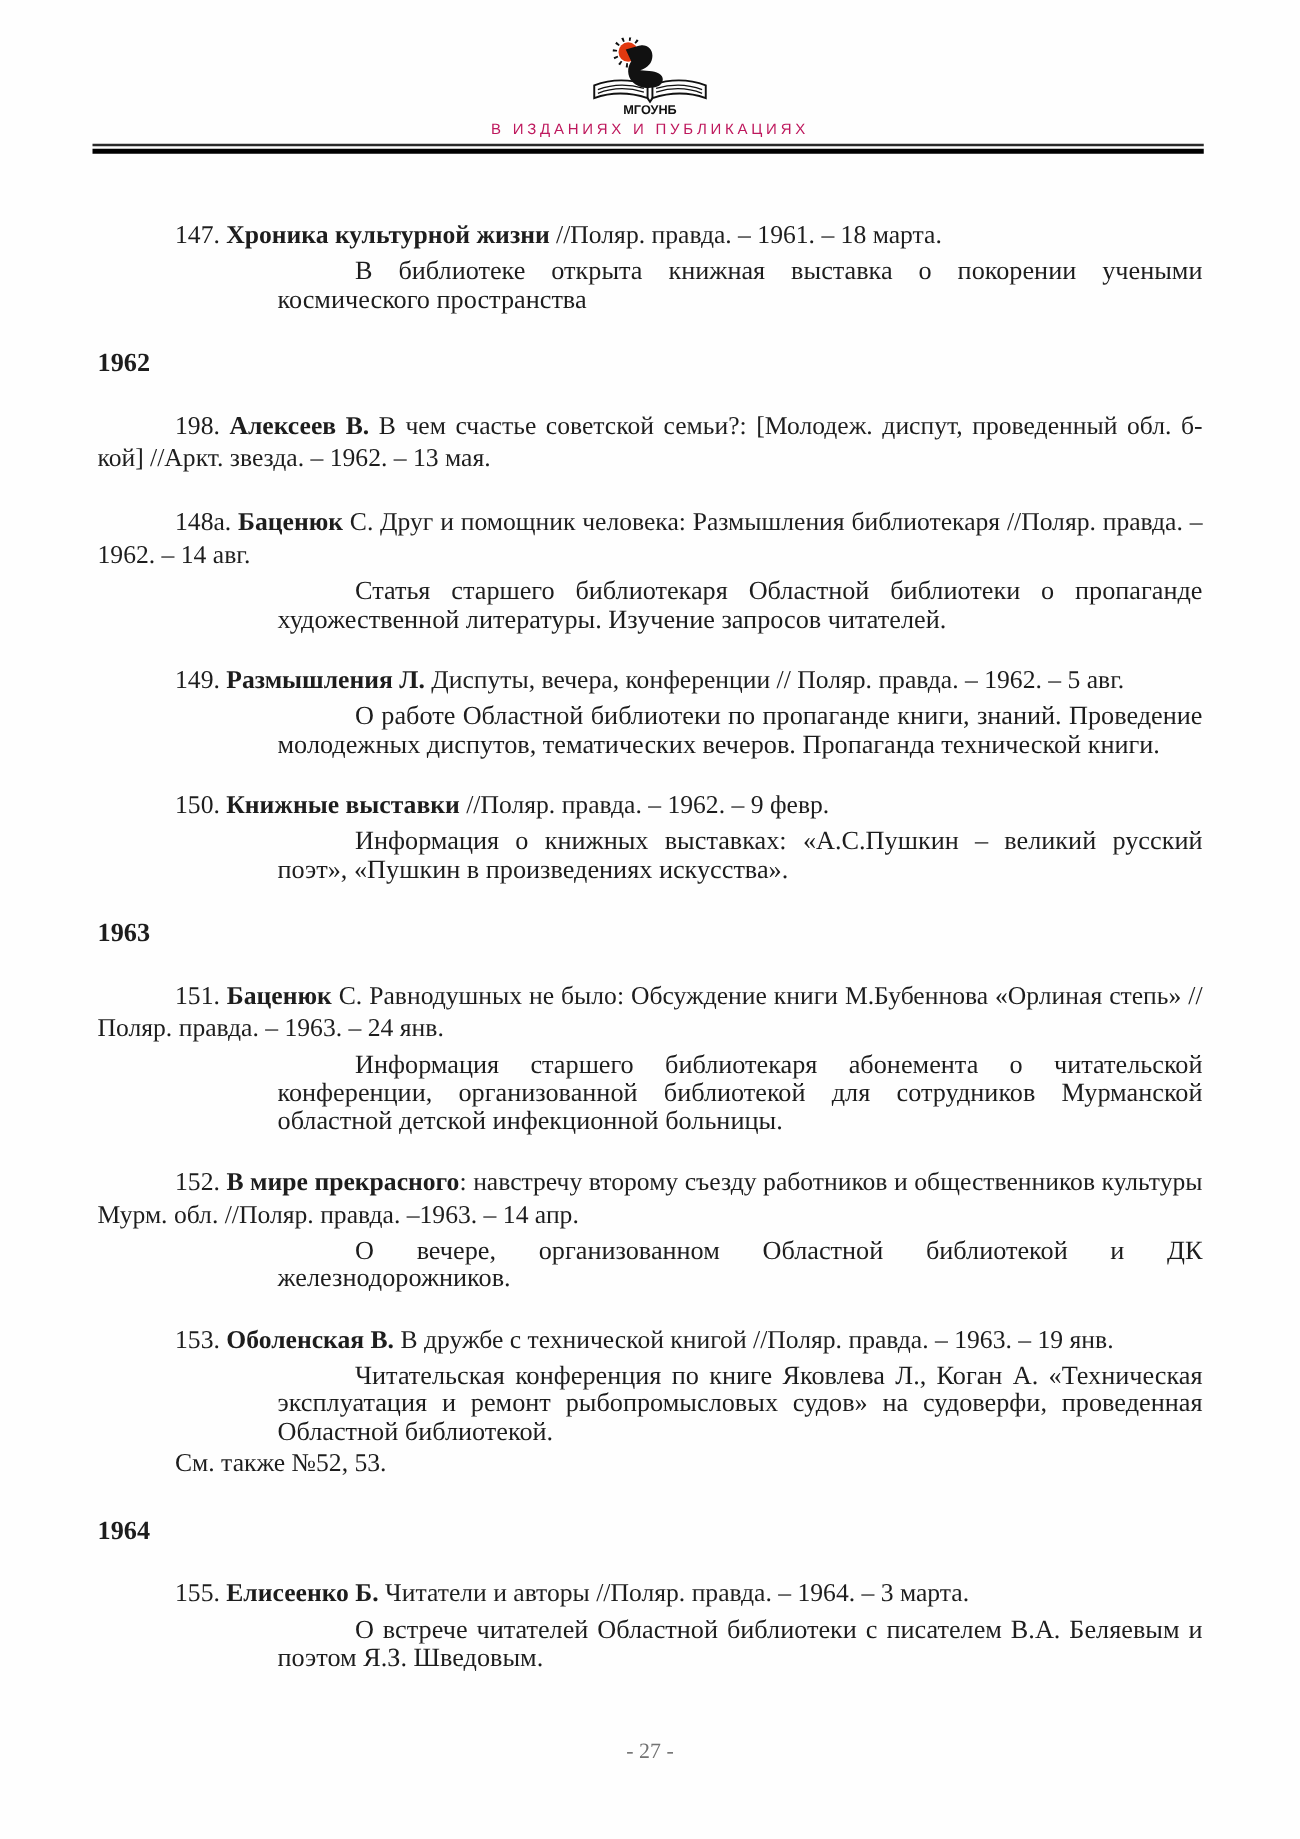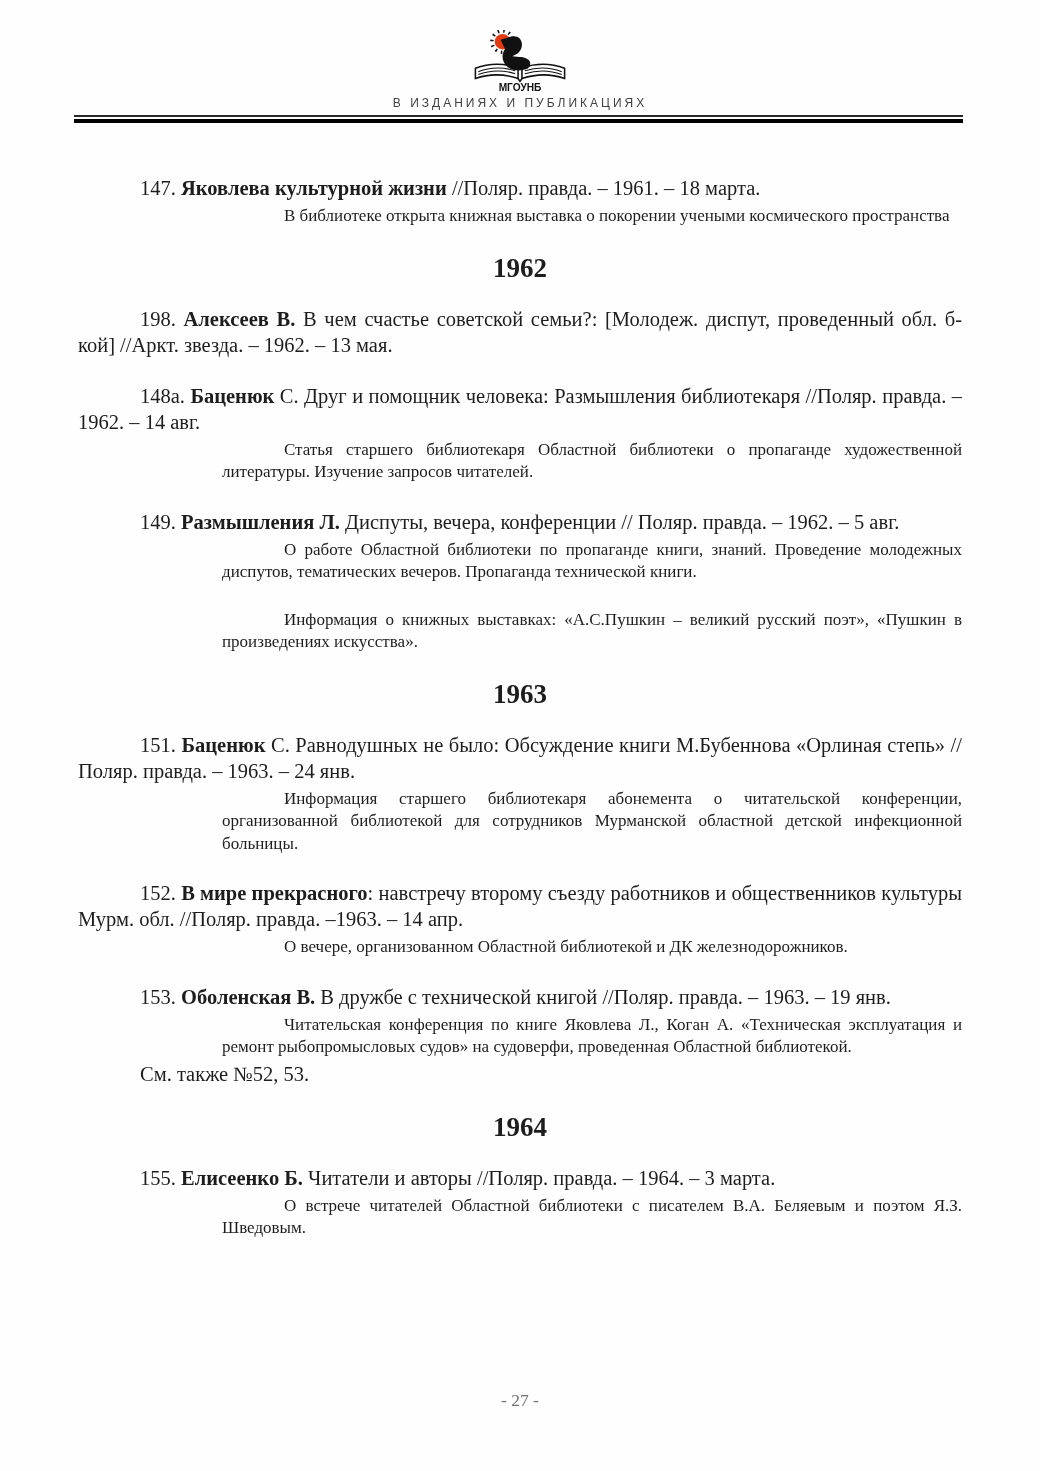--- a/index.html
+++ b/index.html
@@ -12,57 +12,57 @@
     color: #1d1d1d;
     overflow: hidden;
   }
   .header { text-align: center; padding-top: 30px; }
   .logo { display: block; margin: 0 auto; width: 132px; height: 64px; }
   .tagline {
     margin-top: 2px;
     font-family: "Liberation Sans", sans-serif;
     font-size: 12px;
     letter-spacing: 3px;
-    color: #404040;
+    color: #be185d;
     white-space: nowrap;
   }
   .rule {
     margin: 5px 77px 0 74px;
     height: 2px;
     border-top: 2px solid #2a2a2a;
     border-bottom: 4px solid #000;
   }
   .content { margin: 0 78px; padding-top: 27px; }
   .entry { margin-top: 25px; }
   .citation {
     margin: 0;
     font-size: 20.5px;
     line-height: 26px;
     text-align: justify;
     text-indent: 62px;
   }
   .citation b { font-weight: bold; }
   .annotation {
     margin: 4px 0 0 144px;
-    font-size: 17px;
+    font-size: 21px;
     line-height: 22.5px;
     text-align: justify;
     text-indent: 62px;
   }
   .see-also {
     margin: 2px 0 0 0;
     font-size: 20.5px;
     line-height: 26px;
     text-indent: 62px;
   }
   .year-heading {
     margin: 27px 0 0 0;
-    text-align: center;
+    text-align: left;
     font-weight: bold;
-    font-size: 27px;
+    font-size: 21px;
     line-height: 26px;
   }
   .footer {
     position: absolute;
     left: 0; right: 0;
     top: 1390px;
     text-align: center;
     font-size: 17.5px;
     color: #737373;
   }
@@ -93,36 +93,37 @@
       </g>
       <text x="66" y="63" text-anchor="middle" font-family="Liberation Sans, sans-serif" font-size="10.5" font-weight="bold" fill="#111">МГОУНБ</text>
     </svg>
     <div class="tagline">В ИЗДАНИЯХ И ПУБЛИКАЦИЯХ</div>
   </div>
 
   <div class="rule"></div>
 
   <main class="content">
       <div class="entry">
-        <p class="citation"><span class="num">147. </span><b>Яковлева культурной жизни</b><span> //Поляр. правда. – 1961. – 18 марта.</span></p>
+        <p class="citation"><span class="num">147. </span><b>Хроника культурной жизни</b><span> //Поляр. правда. – 1961. – 18 марта.</span></p>
         <p class="annotation">В библиотеке открыта книжная выставка о покорении учеными космического пространства</p>
       </div>
       <div class="year-heading">1962</div>
       <div class="entry">
         <p class="citation"><span class="num">198. </span><b>Алексеев В.</b><span> В чем счастье советской семьи?: [Молодеж. диспут, проведенный обл. б-кой] //Аркт. звезда. – 1962. – 13 мая.</span></p>
       </div>
       <div class="entry">
         <p class="citation"><span class="num">148а. </span><b>Баценюк</b><span> С. Друг и помощник человека: Размышления библиотекаря //Поляр. правда. – 1962. – 14 авг.</span></p>
         <p class="annotation">Статья старшего библиотекаря Областной библиотеки о пропаганде художественной литературы. Изучение запросов читателей.</p>
       </div>
       <div class="entry">
         <p class="citation"><span class="num">149. </span><b>Размышления Л.</b><span> Диспуты, вечера, конференции // Поляр. правда. – 1962. – 5 авг.</span></p>
         <p class="annotation">О работе Областной библиотеки по пропаганде книги, знаний. Проведение молодежных диспутов, тематических вечеров. Пропаганда технической книги.</p>
       </div>
       <div class="entry">
+        <p class="citation"><span class="num">150. </span><b>Книжные выставки</b><span> //Поляр. правда. – 1962. – 9 февр.</span></p>
         <p class="annotation">Информация о книжных выставках: «А.С.Пушкин – великий русский поэт», «Пушкин в произведениях искусства».</p>
       </div>
       <div class="year-heading">1963</div>
       <div class="entry">
         <p class="citation"><span class="num">151. </span><b>Баценюк</b><span> С. Равнодушных не было: Обсуждение книги М.Бубеннова «Орлиная степь» //Поляр. правда. – 1963. – 24 янв.</span></p>
         <p class="annotation">Информация старшего библиотекаря абонемента о читательской конференции, организованной библиотекой для сотрудников Мурманской областной детской инфекционной больницы.</p>
       </div>
       <div class="entry">
         <p class="citation"><span class="num">152. </span><b>В мире прекрасного</b><span>: навстречу второму съезду работников и общественников культуры Мурм. обл. //Поляр. правда. –1963. – 14 апр.</span></p>
         <p class="annotation">О вечере, организованном Областной библиотекой и ДК железнодорожников.</p>

